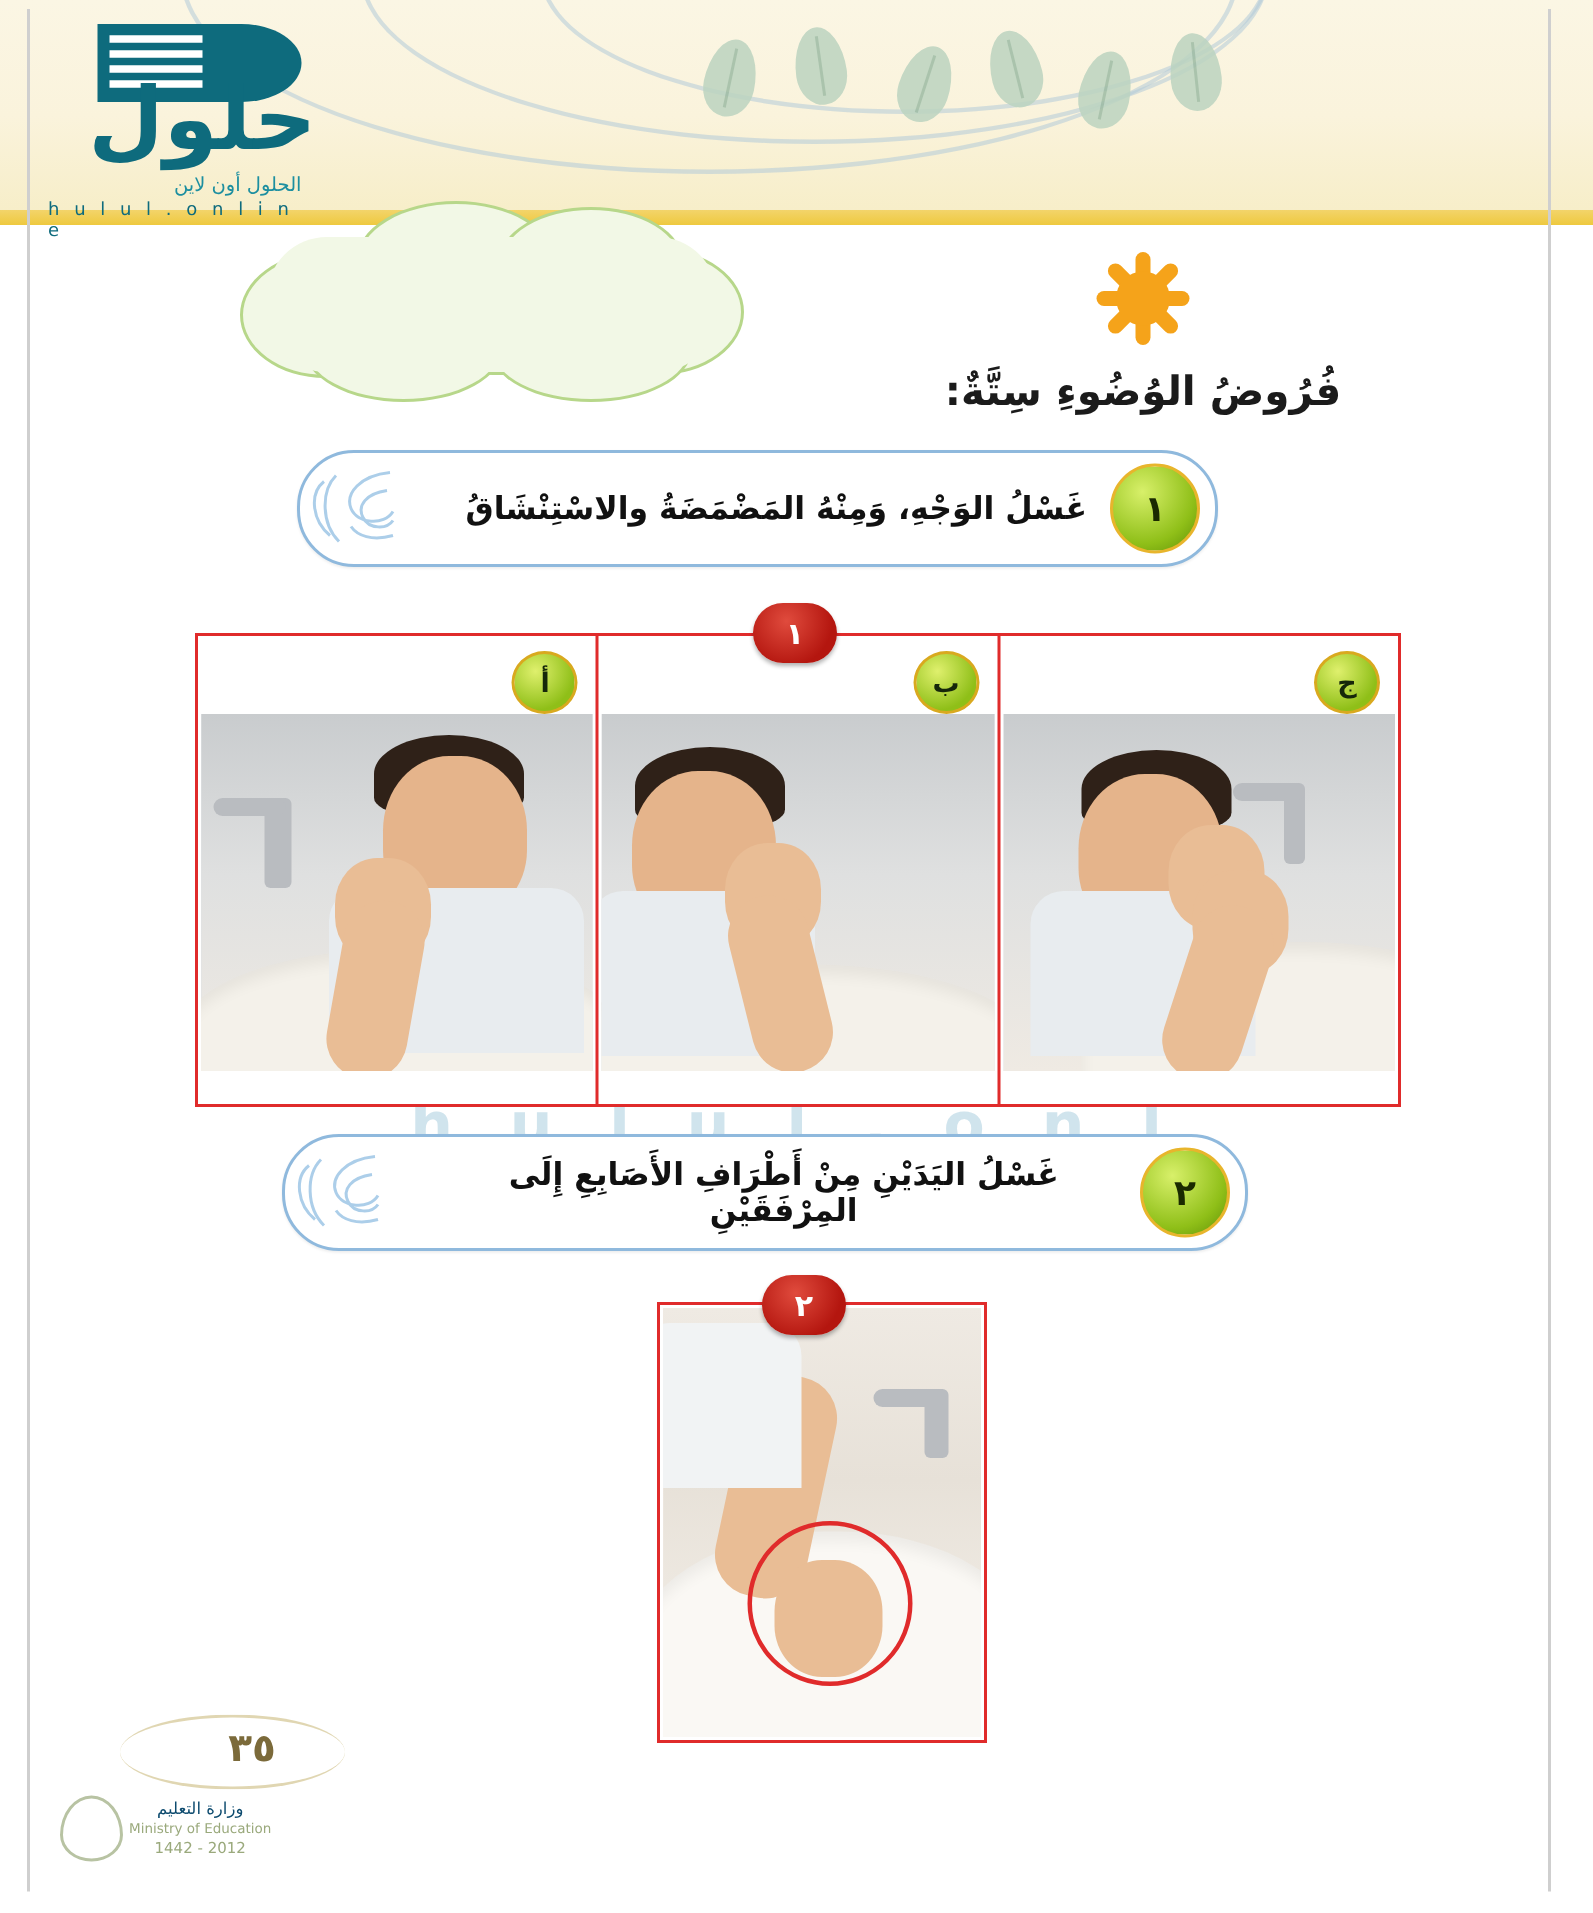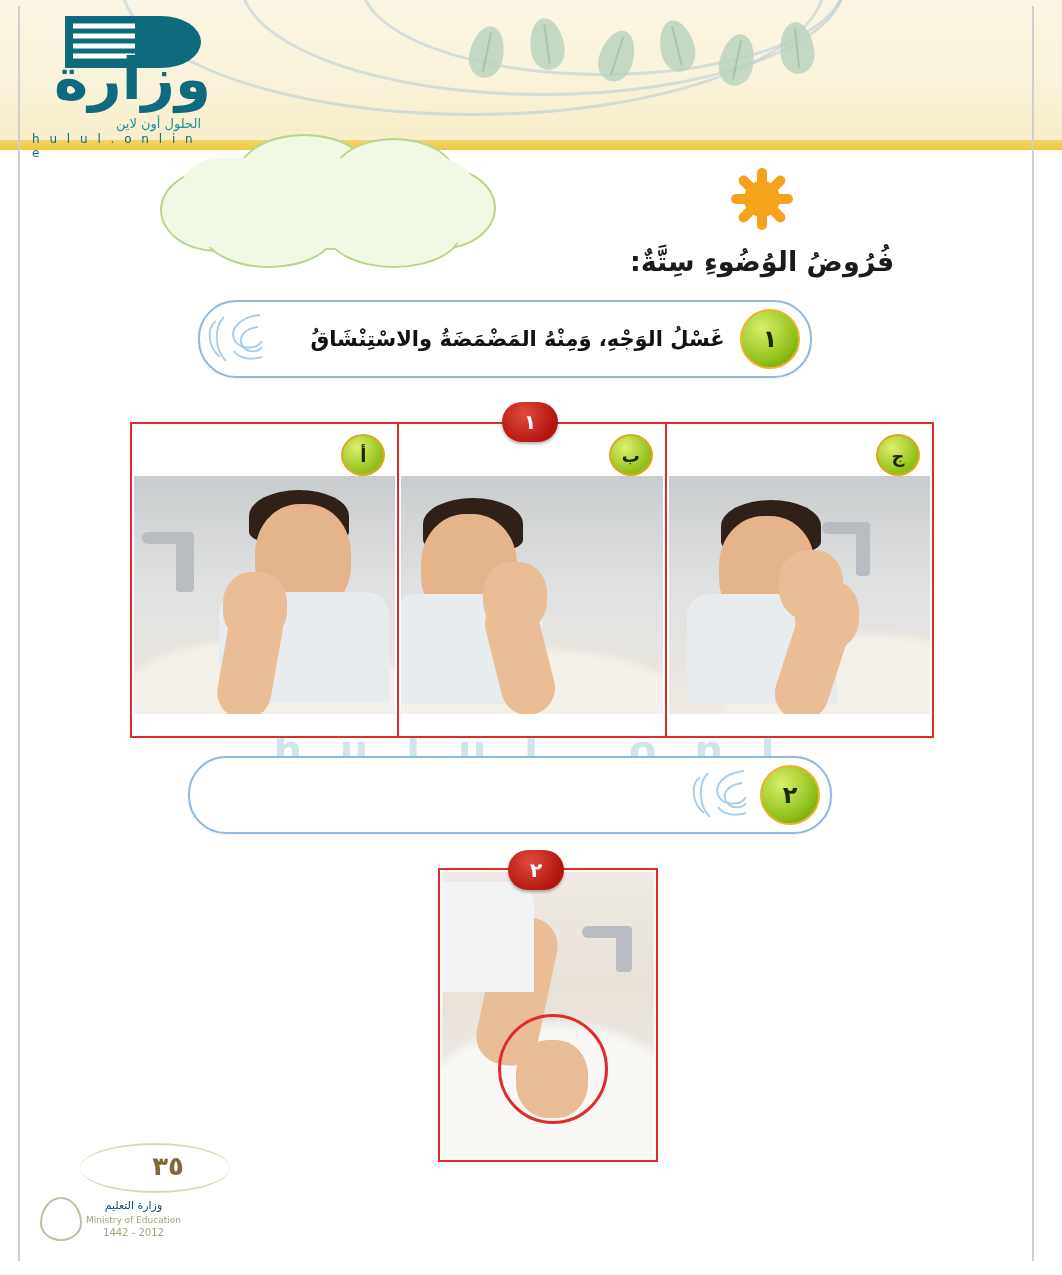--- a/index.html
+++ b/index.html
@@ -377,21 +377,21 @@
 <div class="logo">
   <svg class="book" viewBox="0 0 150 60">
     <path d="M6 4 h96 a40 26 0 0 1 0 52 h-96 z" fill="#0e6b7d"></path>
     <g stroke="#ffffff" stroke-width="5">
       <line x1="14" y1="14" x2="76" y2="14"></line>
       <line x1="14" y1="24" x2="76" y2="24"></line>
       <line x1="14" y1="34" x2="76" y2="34"></line>
       <line x1="14" y1="44" x2="76" y2="44"></line>
     </g>
   </svg>
-  <div class="ar">وزارة</div>
+  <div class="ar">حلول</div>
   <div class="sub1">الحلول أون لاين</div>
   <div class="sub2">h u l u l . o n l i n e</div>
 </div>
 
 <div class="title-row">
   <div class="sun">
     <div class="ray" style="transform:rotate(0deg);"></div>
     <div class="ray" style="transform:rotate(45deg);"></div>
     <div class="ray" style="transform:rotate(90deg);"></div>
     <div class="ray" style="transform:rotate(135deg);"></div>
@@ -477,20 +477,21 @@
           <div class="arm" style="right:118px; top:124px; transform:rotate(10deg);"></div>
         </div>
       </div>
     </div>
 
   </div>
 </div>
 
 <div class="banner" style="right:230px; top:756px; width:640px;">
   <div class="badge">٢</div>
+  <div class="b-text">غَسْلُ اليَدَيْنِ مِنْ أَطْرَافِ الأَصَابِعِ إِلَى المِرْفَقَيْنِ</div>
   <svg class="orn" viewBox="0 0 70 64">
     <g fill="none" stroke="#9ec6e6" stroke-width="2">
       <path d="M60 8 C40 10 30 22 34 32 C38 42 56 44 62 34"></path>
       <path d="M58 20 C44 22 38 30 42 38 C46 46 58 46 62 40"></path>
       <path d="M62 50 C48 54 38 50 34 44"></path>
       <path d="M16 14 C6 22 8 40 20 50"></path>
       <path d="M24 10 C14 20 14 42 26 54"></path>
     </g>
   </svg>
 </div>

